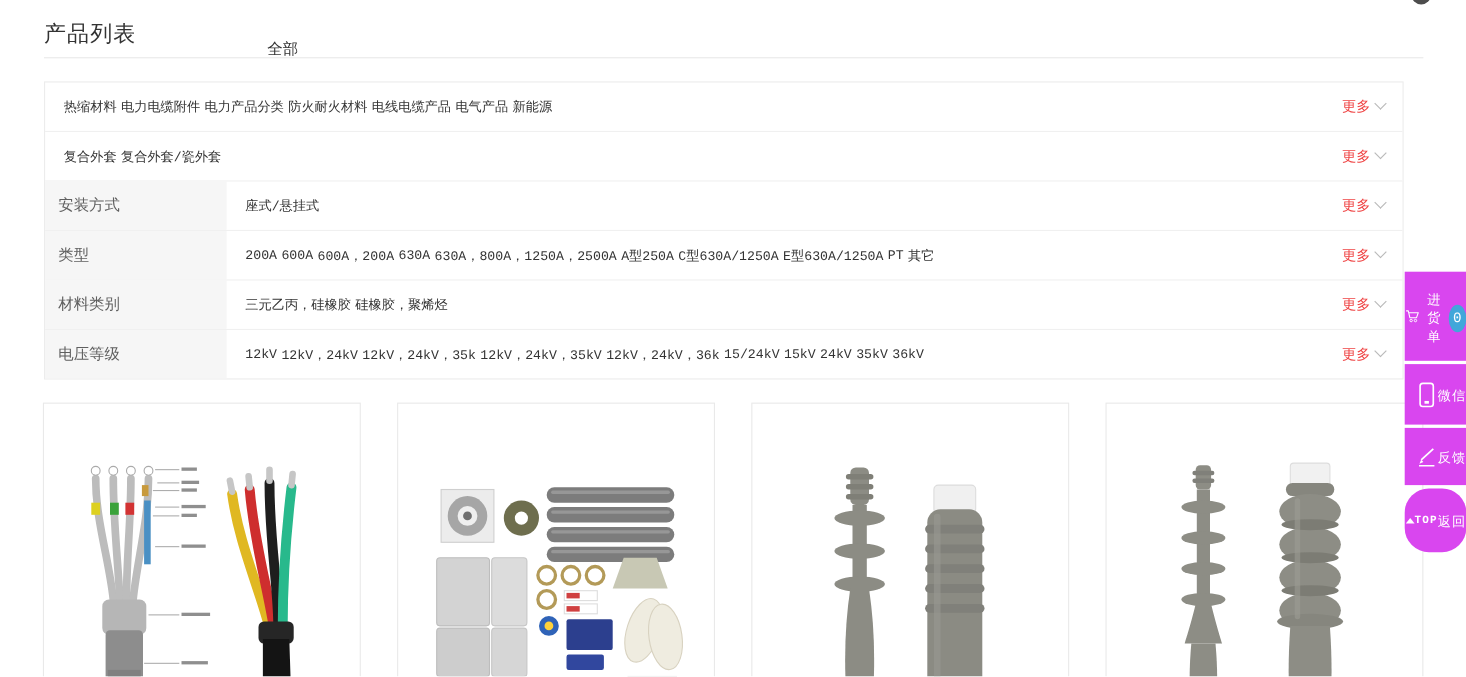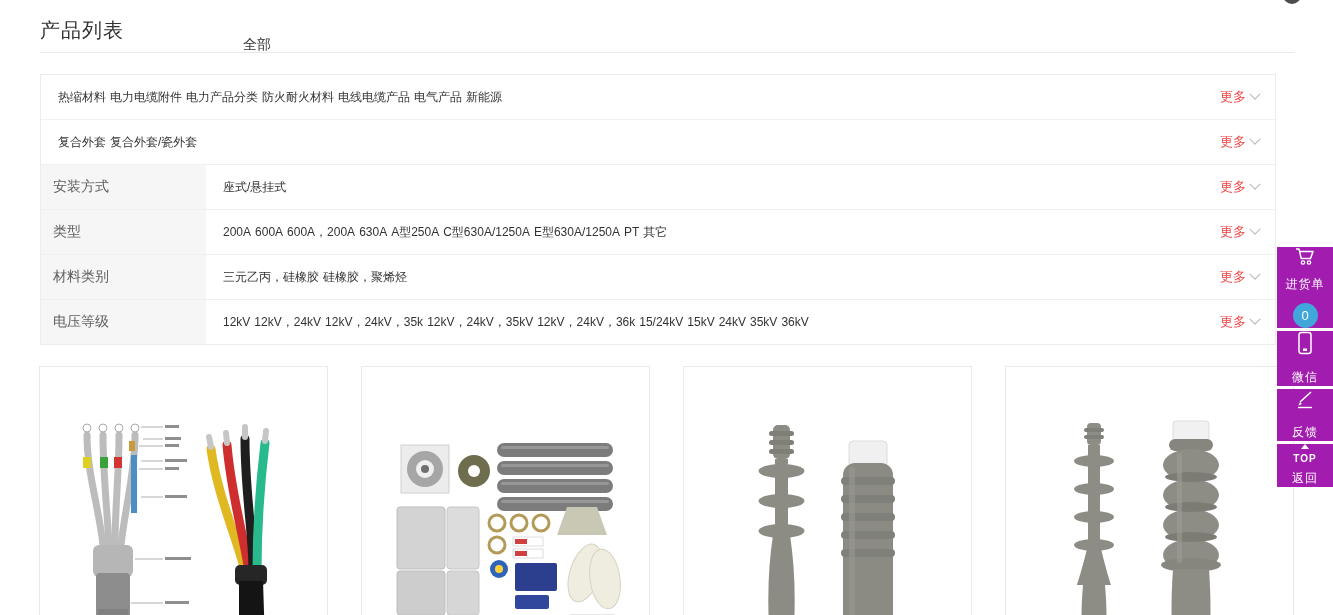--- a/index.html
+++ b/index.html
@@ -1,17 +1,17 @@
 <!DOCTYPE html>
 <html><head>
 <meta charset="utf-8">
 <style>
   html,body{margin:0;padding:0;background:#fff;}
   body{font-family:"Liberation Sans","DejaVu Sans",sans-serif;-webkit-font-smoothing:antialiased;}
-  .page{position:relative;width:1333px;height:615px;background:#fff;overflow:hidden;}
+  .page{position:relative;width:1333px;height:615px;background:#fff;overflow:hidden;font-family:Liberation Mono, monospace;}
 
   
   .top-avatar{position:absolute;top:-14px;right:32px;width:18px;height:18px;border-radius:50%;background:#4d4d4d;}
 
   
   .page-title{position:absolute;left:40px;top:17px;font-size:20px;color:#333;font-weight:500;letter-spacing:1px;}
   .selected-tag{position:absolute;left:243px;top:36px;font-size:14px;color:#333;cursor:pointer;}
   .header-divider{position:absolute;left:40px;top:52px;width:1254px;height:1px;background:#e9e9e9;}
 
   
@@ -23,26 +23,26 @@
   .fopt{cursor:pointer;}
   .fmore{flex:none;width:76px;display:flex;align-items:center;justify-content:flex-end;padding-right:16px;color:#ef4444;font-size:13px;cursor:pointer;gap:5px;}
   .caret{width:7px;height:7px;border-right:1px solid #b9b9b9;border-bottom:1px solid #b9b9b9;transform:rotate(45deg) translate(-2px,-2px);display:inline-block;}
 
   
   .product-grid{position:absolute;left:39px;top:366px;display:flex;gap:33px;}
   .card{width:289px;height:290px;border:1px solid #e9e9e9;background:#fff;box-sizing:border-box;display:flex;justify-content:center;align-items:flex-start;padding-top:46px;cursor:pointer;}
 
   
   .sidebar{position:absolute;top:247px;right:0;width:56px;display:flex;flex-direction:column;gap:3px;z-index:10;}
-  .sbtn{background:#a21caf;color:#fff;text-align:center;cursor:pointer;display:flex;flex-direction:column;align-items:center;justify-content:space-between;box-sizing:border-box;}
+  .sbtn{background:#d946ef;color:#fff;text-align:center;cursor:pointer;display:flex;align-items:center;justify-content:flex-end;box-sizing:border-box;}
   .sbtn-label{font-size:12px;margin-top:3px;letter-spacing:1px;}
   .cart-btn{height:81px;}
   .wechat-btn{height:55px;}
   .feedback-btn{height:52px;}
-  .top-btn{height:43px;}
+  .top-btn{height:58px;border-radius:22px;}
   .badge{width:25px;height:25px;border-radius:50%;background:#41a7da;color:#fff;font-size:13px;line-height:25px;margin-top:4px;}
   .top-word{font-size:10px;font-weight:bold;letter-spacing:1px;margin-top:1px;}
   .top-tri{width:0;height:0;border-left:4px solid transparent;border-right:4px solid transparent;border-bottom:5px solid #fff;}
 </style>
 </head>
 <body>
 
 <div class="page">
 
   <div class="top-avatar"></div>
@@ -87,20 +87,21 @@
           <span class="caret"></span>
         </div>
     </div>
     <div class="frow">
       <div class="flabel">类型</div>
       <div class="fvals">
           <span class="fopt">200A</span>
           <span class="fopt">600A</span>
           <span class="fopt">600A，200A</span>
           <span class="fopt">630A</span>
+          <span class="fopt">630A，800A，1250A，2500A</span>
           <span class="fopt">A型250A</span>
           <span class="fopt">C型630A/1250A</span>
           <span class="fopt">E型630A/1250A</span>
           <span class="fopt">PT</span>
           <span class="fopt">其它</span>
         </div>
       <div class="fmore">
           <span>更多</span>
           <span class="caret"></span>
         </div>

